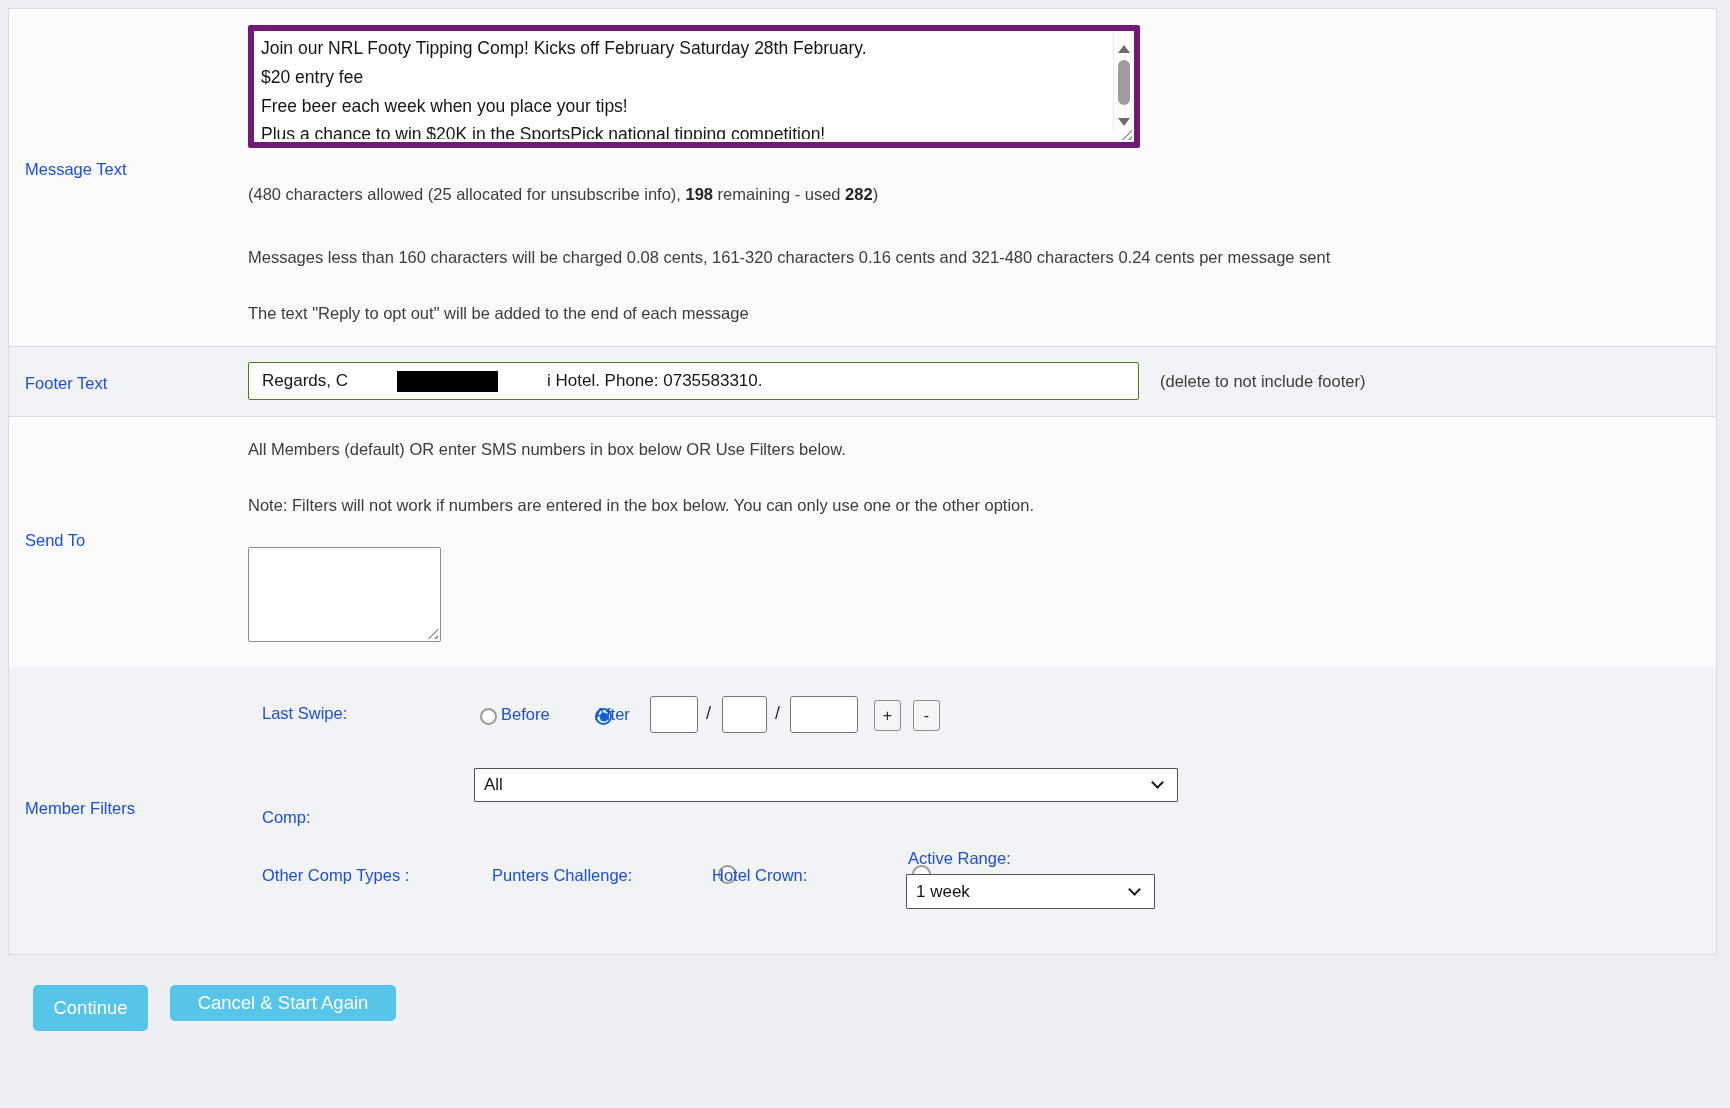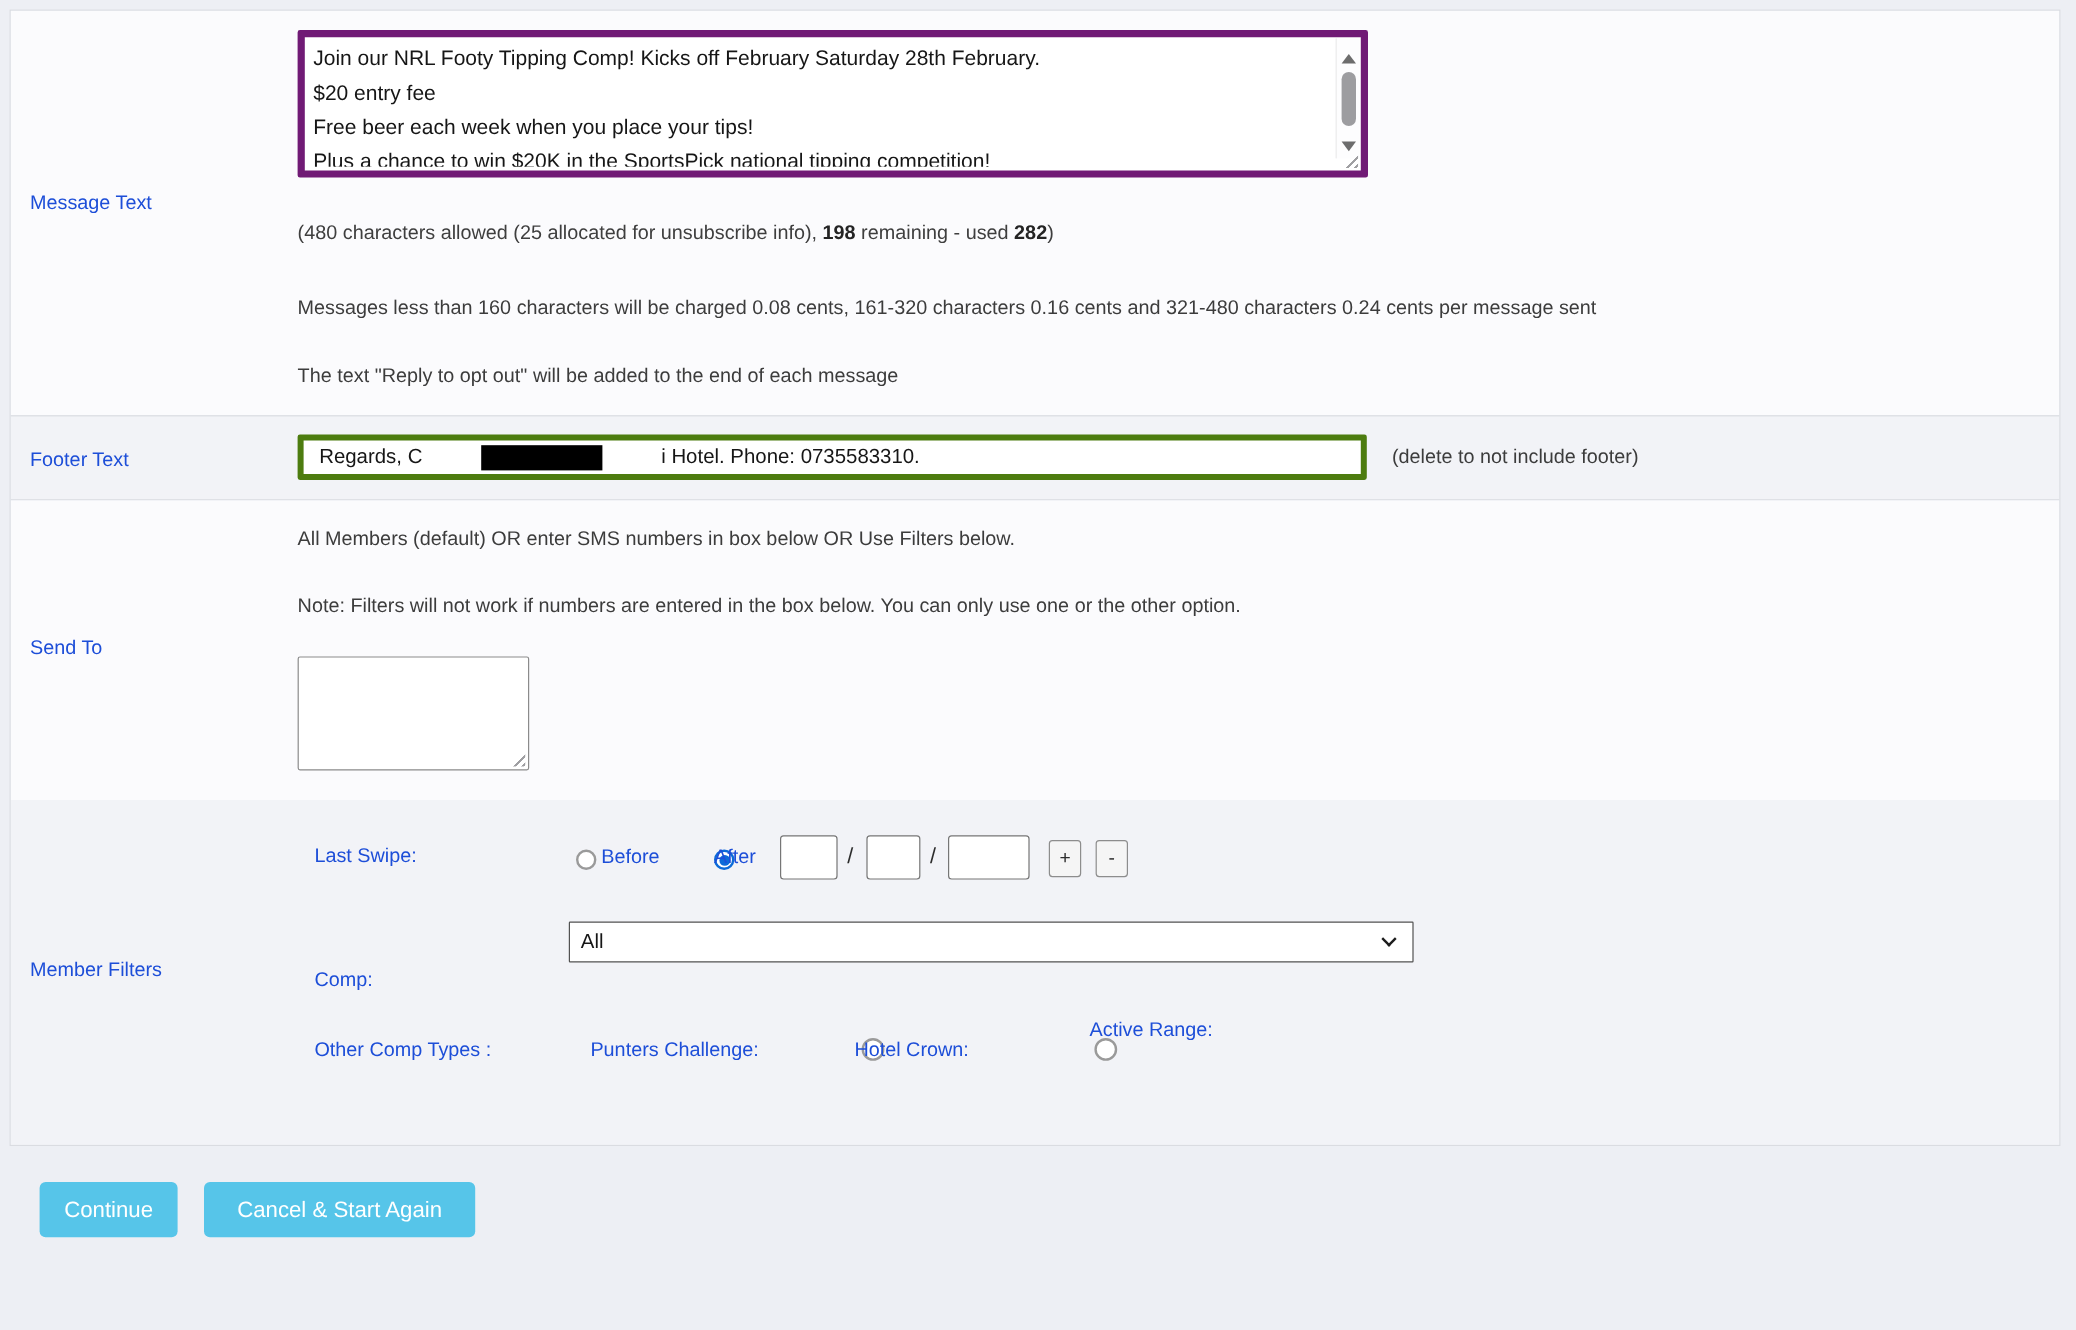--- a/index.html
+++ b/index.html
@@ -54,21 +54,21 @@
     background:repeating-linear-gradient(135deg, transparent 0px, transparent 3px, #9f9fa2 3px, #9f9fa2 4.6px);
     clip-path:polygon(100% 0, 100% 100%, 0 100%);
   }
 
   .charinfo { left:248px; top:185px; font-size:16.5px; white-space:nowrap; }
   .charinfo b { color:#242424; }
 
   
   .footer-input {
     left:248px; top:362px; width:891px; height:38px;
-    background:#fff; border:5px solid #4d7c0f; border-radius:2px;
+    background:#fff; border:1px solid #4d7c0f; border-radius:2px;
     font-size:17px; color:#161616; display:flex; align-items:center; padding-left:13px; white-space:pre;gap:48px;
   }
   .redact { display:inline-block; width:101px; height:21px; background:#000; margin:0 1px; }
 
   
   .sendto-textarea {
     left:248px; top:547px; width:193px; height:95px;
     background:#fff; border:1px solid #8b8b8b; border-radius:2px;
   }
 
@@ -101,21 +101,21 @@
     position:absolute; right:15px; top:50%; width:9px; height:9px; margin-top:-7px;
     border-right:2.6px solid #1c1c1c; border-bottom:2.6px solid #1c1c1c; transform:rotate(45deg);
   }
 
   
   .btn {
     background:#56c5e9; color:#fff; border-radius:5px; font-size:18.5px;
     display:flex; align-items:center; justify-content:center; cursor:pointer;
   }
   .btn-continue { left:33px; top:985px; width:115px; height:46px; }
-  .btn-cancel   { left:170px; top:985px; width:226px; height:46px; }
+  .btn-cancel   { left:170px; top:985px; width:226px; height:36px; }
 </style>
 </head>
 <body>
 
 <div class="page">
 
   
   <div class="panel">
     <div class="r1 row-white"></div>
     <div class="r2 row-gray"></div>
@@ -197,18 +197,22 @@
 
   <div class="abs sec-label" style="left:262px; top:866px;">Other Comp Types :</div>
 
   <div class="abs sec-label" style="left:492px; top:866px;">Punters Challenge:</div>
   <span class="abs radio big" style="left:675px; top:865px;"></span>
 
   <div class="abs sec-label" style="left:712px; top:866px;">Hotel Crown:</div>
   <span class="abs radio big" style="left:846px; top:865px;"></span>
 
   <div class="abs sec-label" style="left:908px; top:849px;">Active Range:</div>
+  <div class="abs select" style="left:906px; top:874px; width:249px; height:35px;">
+    <span>1 week</span>
+    <span class="chevron"></span>
+  </div>
 
   
   <div class="abs btn btn-continue">Continue</div>
   <div class="abs btn btn-cancel">Cancel &amp; Start Again</div>
 
 </div>
 
 </body></html>

